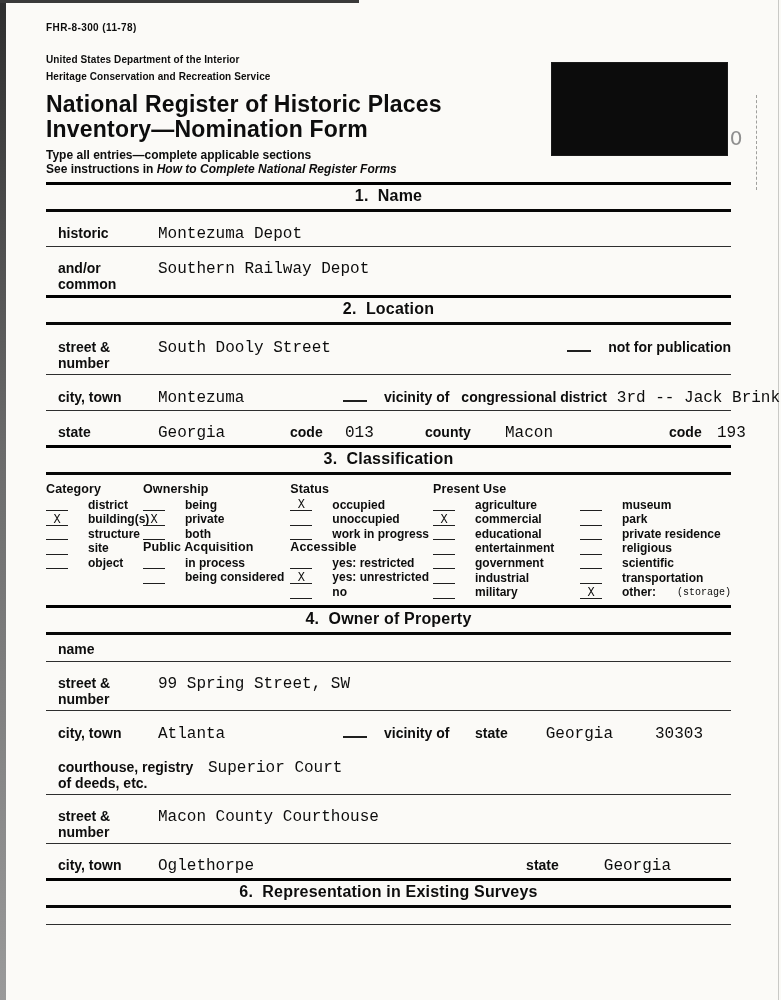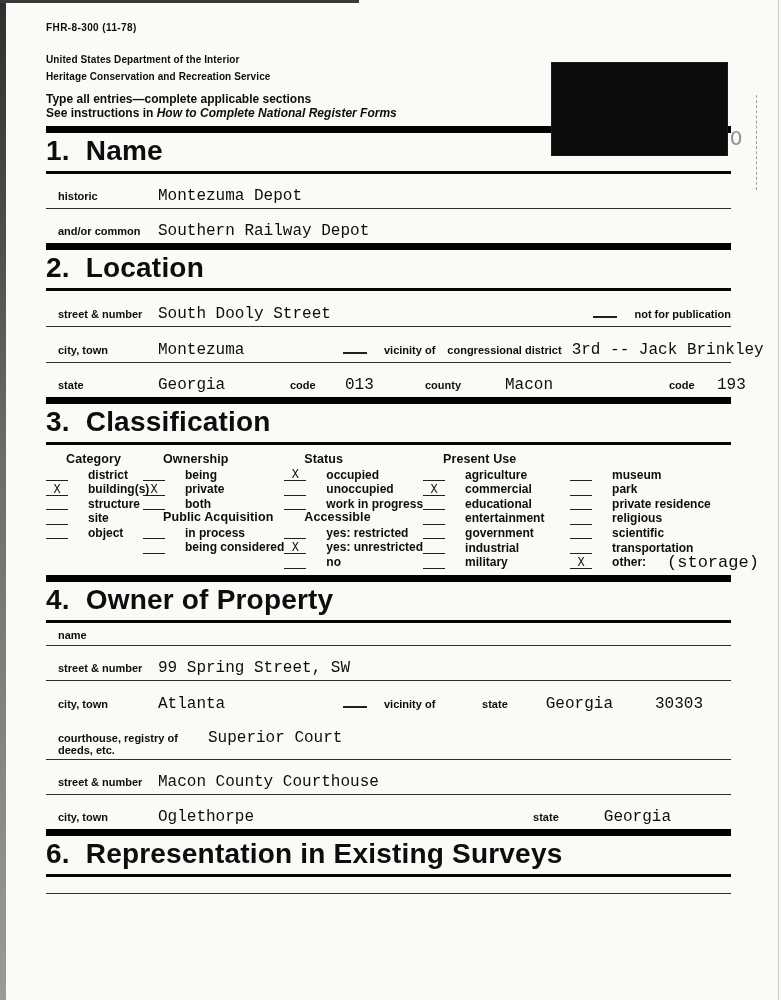--- a/index.html
+++ b/index.html
@@ -19,69 +19,73 @@
   .agency{margin-top:19px;font-size:10px;line-height:16.5px;font-weight:bold;letter-spacing:.1px;}
   .main-title{margin-top:7px;font-size:23px;line-height:24.5px;font-weight:bold;letter-spacing:.2px;}
   .instr{margin-top:7px;font-size:12px;line-height:14px;font-weight:bold;}
   .instr i{font-style:italic;}
   .redaction{position:absolute;left:552px;top:63px;width:175px;height:92px;background:#0c0c0c;z-index:2;
              box-shadow:0 0 0 1px #1a1a1a;}
   .stamp{position:absolute;left:716px;top:126px;z-index:1;color:#8f8f8f;font-size:20px;
          font-family:"DejaVu Sans",sans-serif;letter-spacing:1px;}
 
   
-  .sec{border-top:7px solid #000000;border-bottom:3px solid #070707;
-       padding:2px 0 4px;font-size:28px;font-weight:bold;letter-spacing:.2px;white-space:pre;margin-top:6px;}
+  .sec{border-top:3px solid #000000;border-bottom:3px solid #070707;
+       padding:2px 0 4px;font-size:16px;font-weight:bold;letter-spacing:.2px;white-space:pre;margin-top:6px;text-align:center;}
   .sec.tight{margin-top:0;}
 
   
   .frow{display:flex;align-items:baseline;padding-top:13px;padding-bottom:3px;
         border-bottom:1.6px solid #2e2e2e;position:relative;}
   .frow.nob{border-bottom:none;}
-  .lbl{font-size:11px;font-weight:bold;flex-shrink:0;padding-left:12px;}
+  .lbl{font-size:14px;font-weight:bold;flex-shrink:0;padding-left:12px;}
   .val{font-family:"Liberation Mono",monospace;font-size:16px;white-space:pre;flex-shrink:0;}
   .w100{width:100px;} .w185{width:185px;} .w120{width:120px;}
   .mll{margin-left:auto;display:flex;align-items:baseline;}
   .blk{display:inline-block;width:24px;border-bottom:2px solid #1f1f1f;text-align:center;
        font-family:"Liberation Mono",monospace;font-size:12.5px;line-height:11px;height:12px;
        margin-right:5px;flex-shrink:0;}
   .gap10{margin-left:10px;}
 
   
   .lbl-bottom{align-self:flex-end;padding-bottom:1px;}
   .val2 div{line-height:15.5px;}
 
   
   .cls{display:flex;padding:7px 0 6px;border-bottom:none;}
   .cls-col1{width:97px;} .cls-col2{width:157px;} .cls-col3{width:152px;}
   .cls-col4{flex:1;display:flex;} .puA{width:147px;} .puB{flex:1;}
-  .cg-title{font-size:12.5px;font-weight:bold;line-height:14.5px;letter-spacing:.1px;margin-left:20px;}
+  .cg-title{font-size:12.5px;font-weight:bold;line-height:14.5px;letter-spacing:.1px;}
   .ci{display:flex;align-items:flex-end;height:14.6px;gap:15px;}
   .ci .blk{width:22px;height:11px;line-height:12px;font-size:12px;border-bottom:1.8px solid #1f1f1f;}
   .ci .cl{font-size:12px;font-weight:bold;line-height:12.5px;white-space:pre;}
-  .ci .cval{font-family:"Liberation Mono",monospace;font-size:17px;line-height:13px;margin-left:6px;}
+  .ci .cval{font-family:"Liberation Mono",monospace;font-size:10px;line-height:13px;margin-left:6px;}
 </style>
 </head>
 <body>
 
 <div class="page">
   <div class="edge-left"></div>
   <div class="edge-top"></div>
   <div class="edge-right"></div>
   <div class="edge-right-dash"></div>
 
   <span class="stamp">90</span>
   <div class="redaction"></div>
 
   <div class="content">
 
     <div class="form-number">FHR-8-300   (11-78)</div>
     <div class="agency">
       <div>United States Department of the Interior</div>
       <div>Heritage Conservation and Recreation Service</div>
+    </div>
+    <div class="main-title">
+      <div>National Register of Historic Places</div>
+      <div>Inventory—Nomination Form</div>
     </div>
     <div class="instr">
       <div>Type all entries—complete applicable sections</div>
       <div><span>See instructions in </span><i>How to Complete National Register Forms</i></div>
     </div>
 
     <div class="sec">1.  Name</div>
     <div class="frow">
       <span class="lbl w100">historic</span>
       <span class="val">Montezuma Depot</span>

